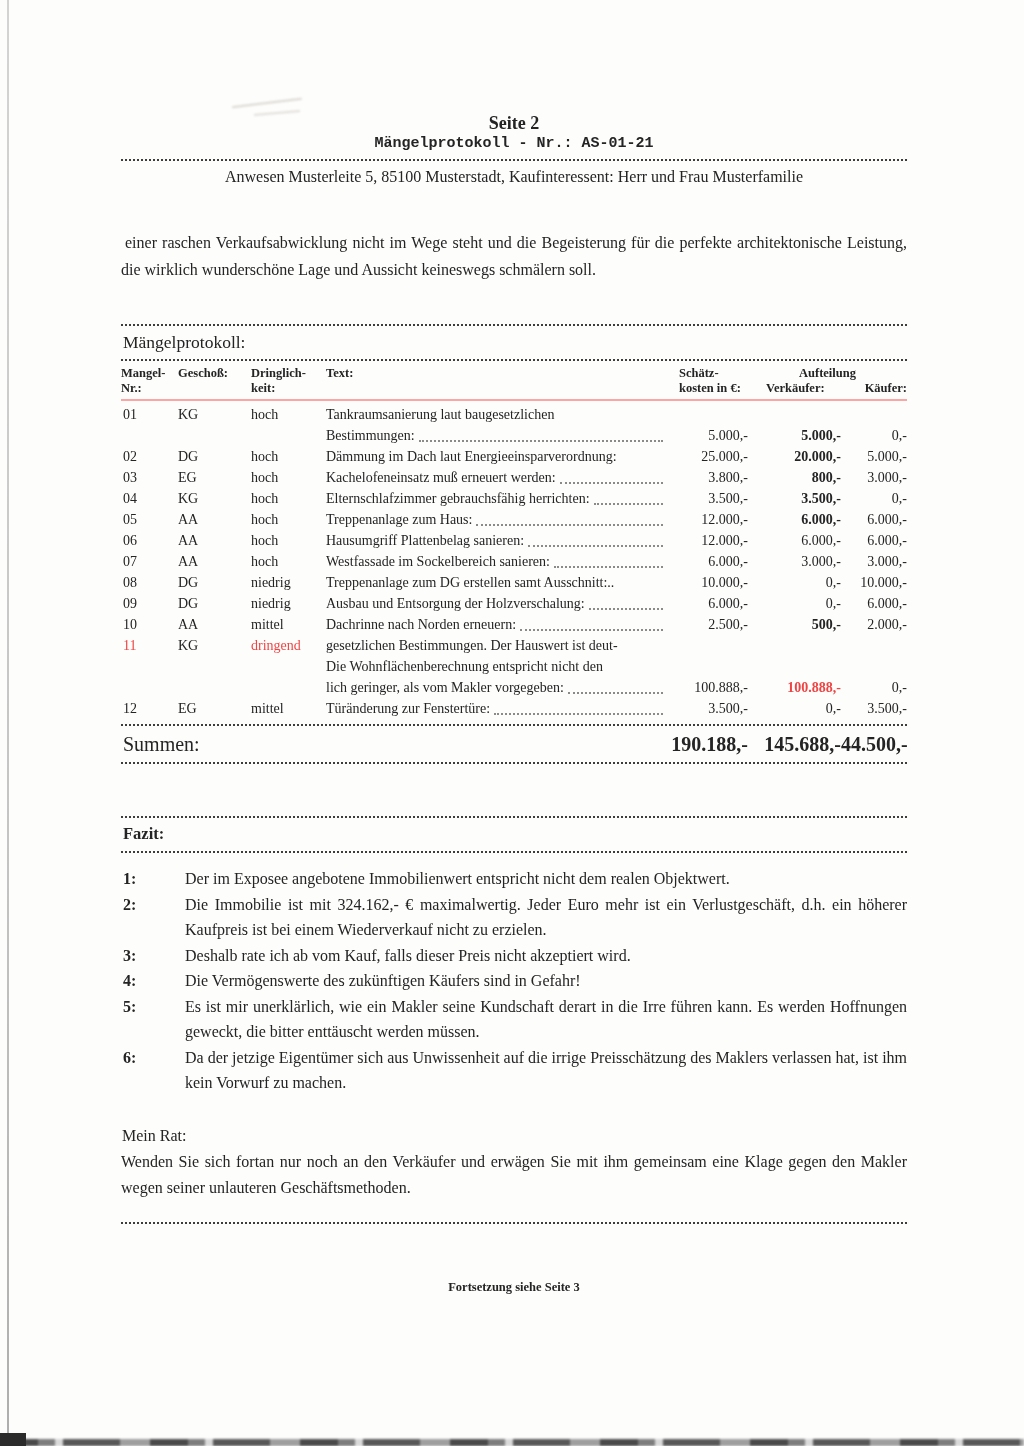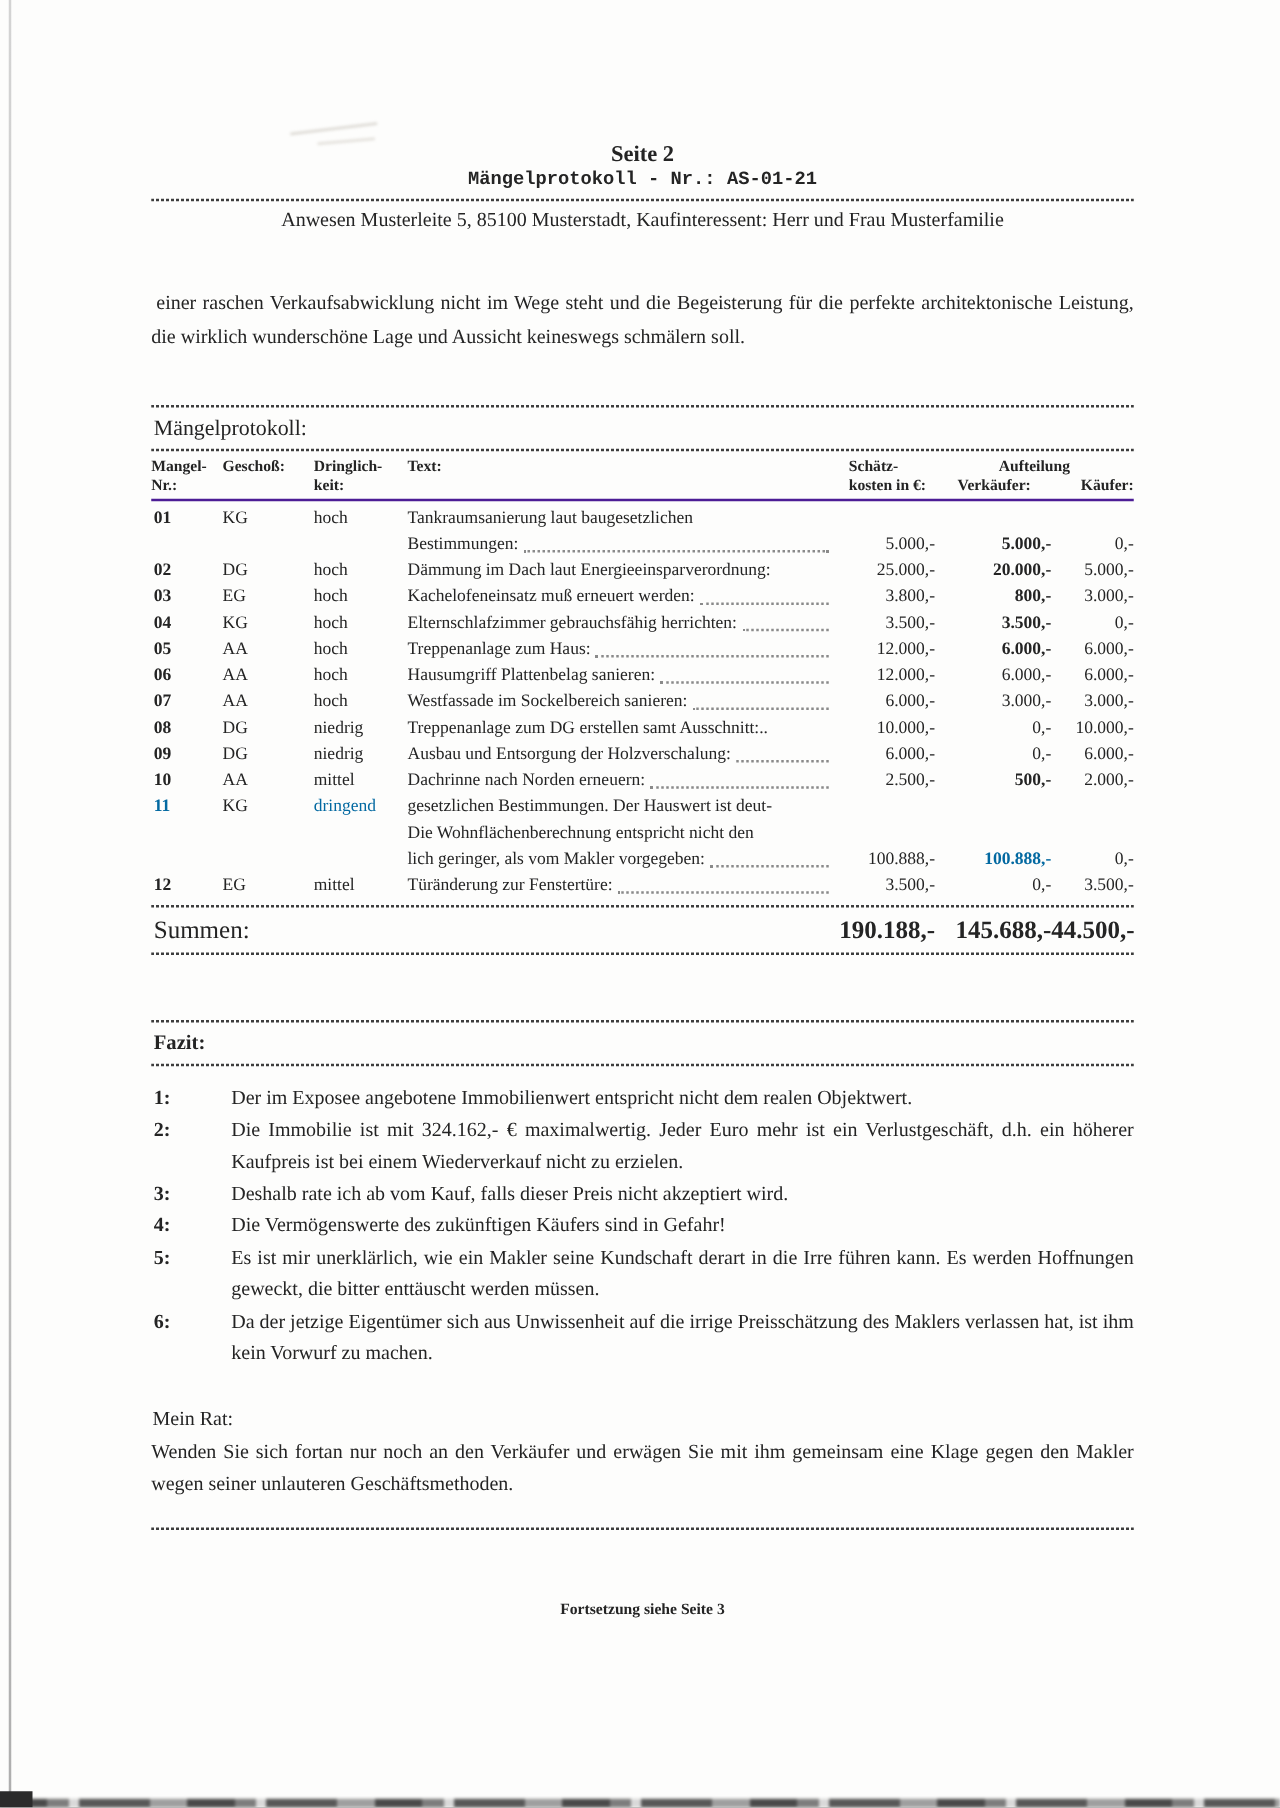--- a/index.html
+++ b/index.html
@@ -15,47 +15,47 @@
     background:repeating-linear-gradient(90deg,#4a4a4a 0 38px,#7d7d7d 38px 55px,#d9d9d9 55px 63px,#585858 63px 120px,#9f9f9f 120px 150px);
     filter:blur(1.1px);}
   .bottom-corner{position:absolute;left:0;bottom:0;width:26px;height:13px;background:#2b2b2b;filter:blur(.6px);}
   .pencil-smudge{position:absolute;left:228px;top:98px;width:86px;height:30px;opacity:.5;filter:blur(1.2px);}
   .pencil-smudge:before{content:"";position:absolute;left:4px;top:4px;width:70px;height:0;border-top:2px solid #b9b3a8;transform:rotate(-7deg);}
   .pencil-smudge:after{content:"";position:absolute;left:26px;top:14px;width:46px;height:0;border-top:2px solid #c6c0b6;transform:rotate(-5deg);}
 
   .content{position:absolute;left:121px;top:0;width:786px;}
 
   .dash{height:2px;background:repeating-linear-gradient(90deg,#3d3d3d 0 2px,transparent 2px 4px);}
-  .red{color:#0369a1;}
+  .red{color:#ef4444;}
   .bold{font-weight:bold;}
 
   
   .hdr{padding-top:112px;text-align:center;}
   .hdr-title{font-size:18px;font-weight:bold;line-height:22px;}
   .hdr-sub{font-size:15px;font-weight:bold;line-height:20px;font-family:Liberation Mono, monospace;}
   .hdr .dash{margin-top:5px;}
   .hdr-addr{font-size:16px;margin-top:7px;line-height:18px;}
 
   .intro{margin-top:43px;font-size:16px;line-height:27px;text-align:justify;text-indent:4px;}
 
   
   .tbl{margin-top:41px;}
   .sec-title{font-size:17.5px;line-height:22px;padding:5px 0 6px 2px;}
   .thead{display:grid;grid-template-columns:57px 73px 75px 339px 83px 159px;
     font-size:12.5px;font-weight:bold;line-height:15px;padding:5px 0 3px 0;
-    border-bottom:2px solid #4c1d95;}
+    border-bottom:2px solid #fca5a5;}
   .thead .h-kosten{padding-left:14px;}
   .auft-top{text-align:center;display:block;}
   .auft-bottom{display:flex;gap:28px;}
   .auft-bottom .h-verk{width:93px;text-align:right;}
   .auft-bottom .h-kaeufer{width:66px;text-align:right;}
 
   .rows{padding-top:3px;font-size:14px;line-height:21px;}
   .trow{display:grid;grid-template-columns:57px 73px 75px 339px 83px 93px 66px;align-items:start;}
-  .c-nr{font-weight:bold;padding-left:2px;}
+  .c-nr{font-weight:normal;padding-left:2px;}
   .c-text .text-line{display:flex;white-space:nowrap;}
   .leader{flex:1 1 auto;border-bottom:2px dotted #8a8a8a;margin:0 2px 4px 4px;min-width:0;}
   .c-kosten,.c-verk,.c-kaeufer{text-align:right;align-self:end;}
 
   .rows-endline{margin-top:5px;}
   .sumrow{display:grid;grid-template-columns:544px 83px 93px 66px;font-size:20px;padding:7px 0 6px 0;}
   .sumrow .s-label{padding-left:2px;}
   .sumrow span{text-align:right;font-weight:bold;}
   .sumrow .s-label{text-align:left;font-weight:normal;}
 

